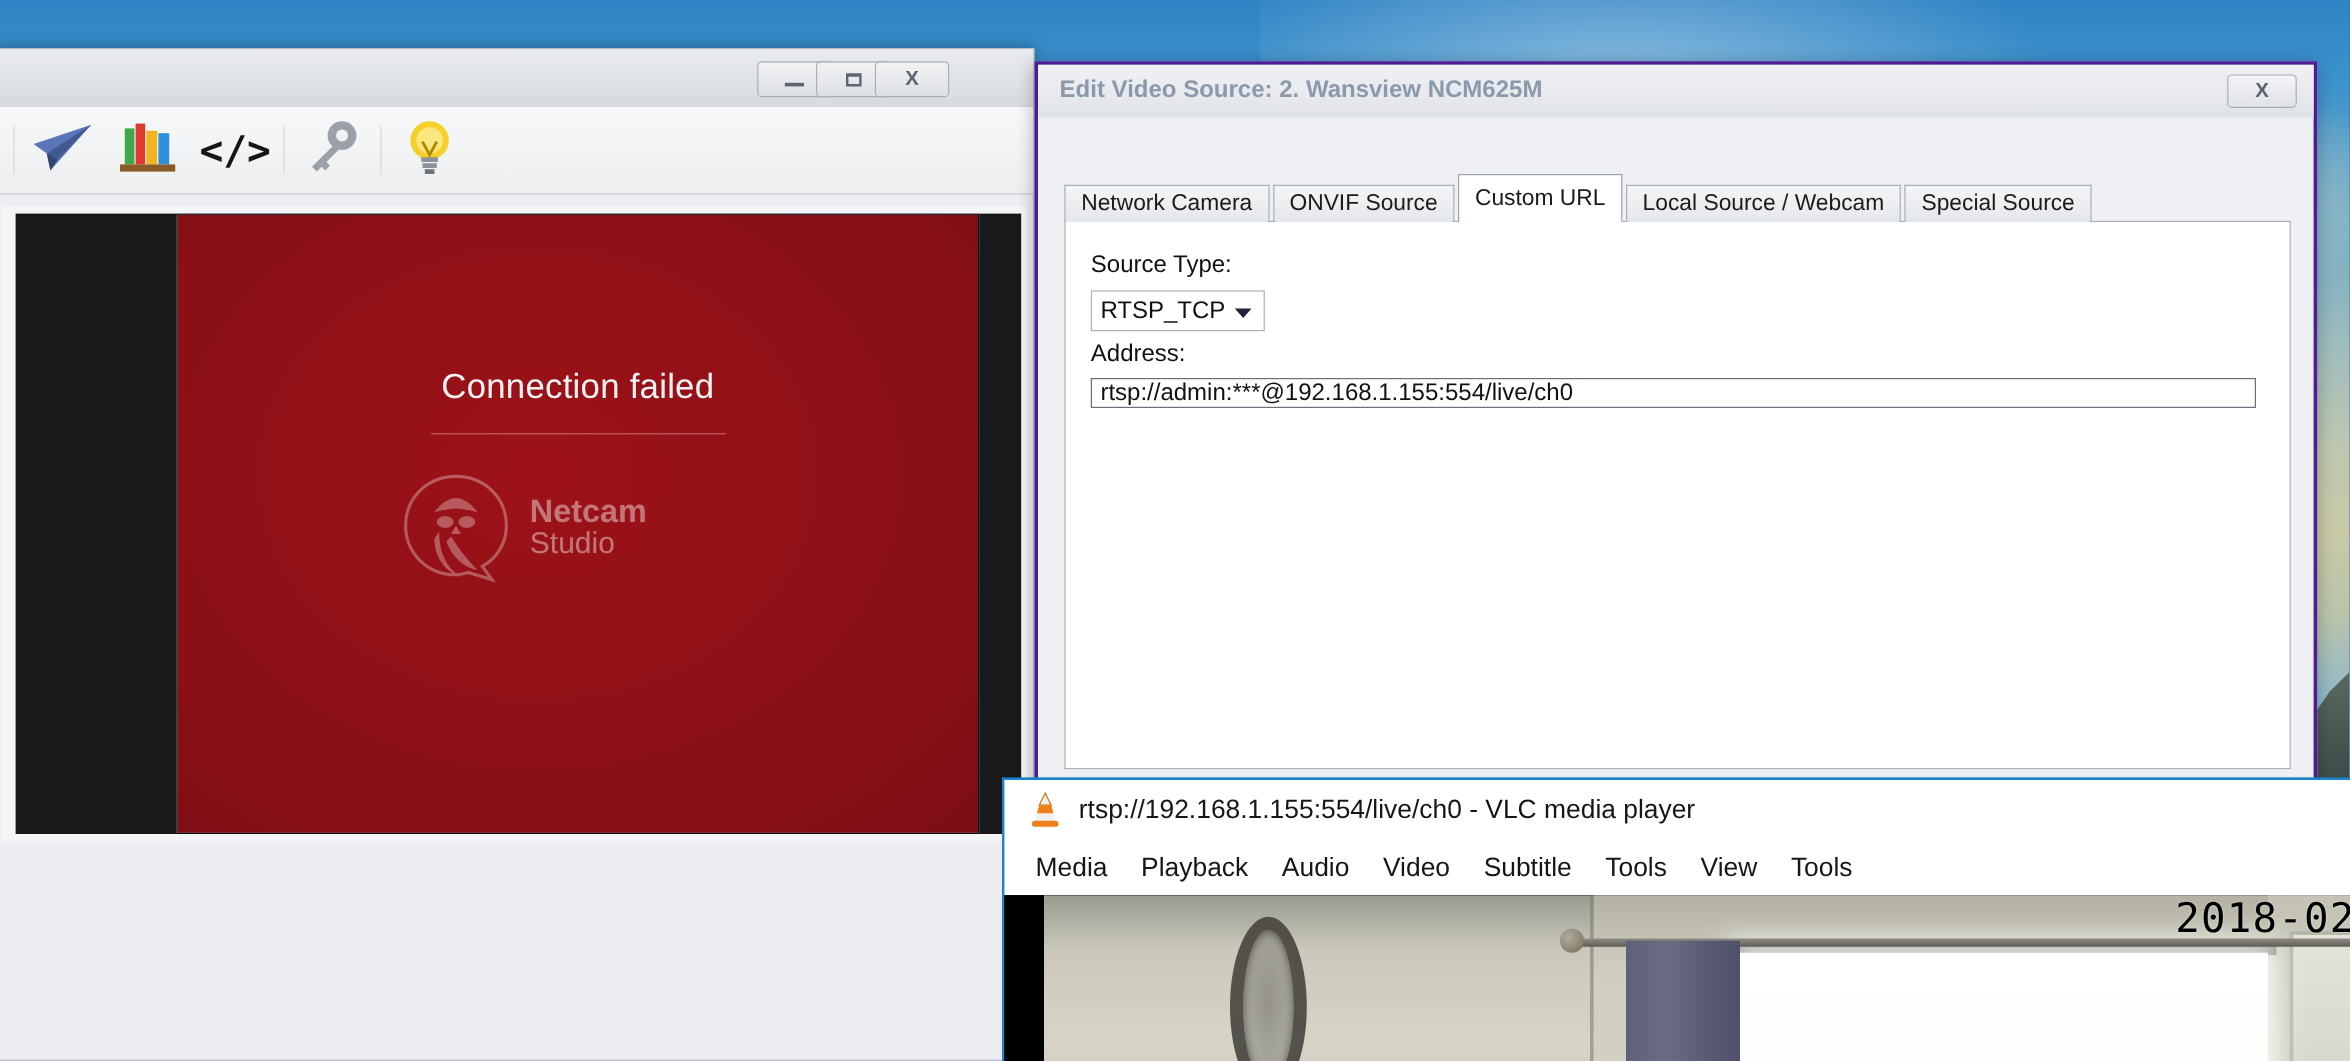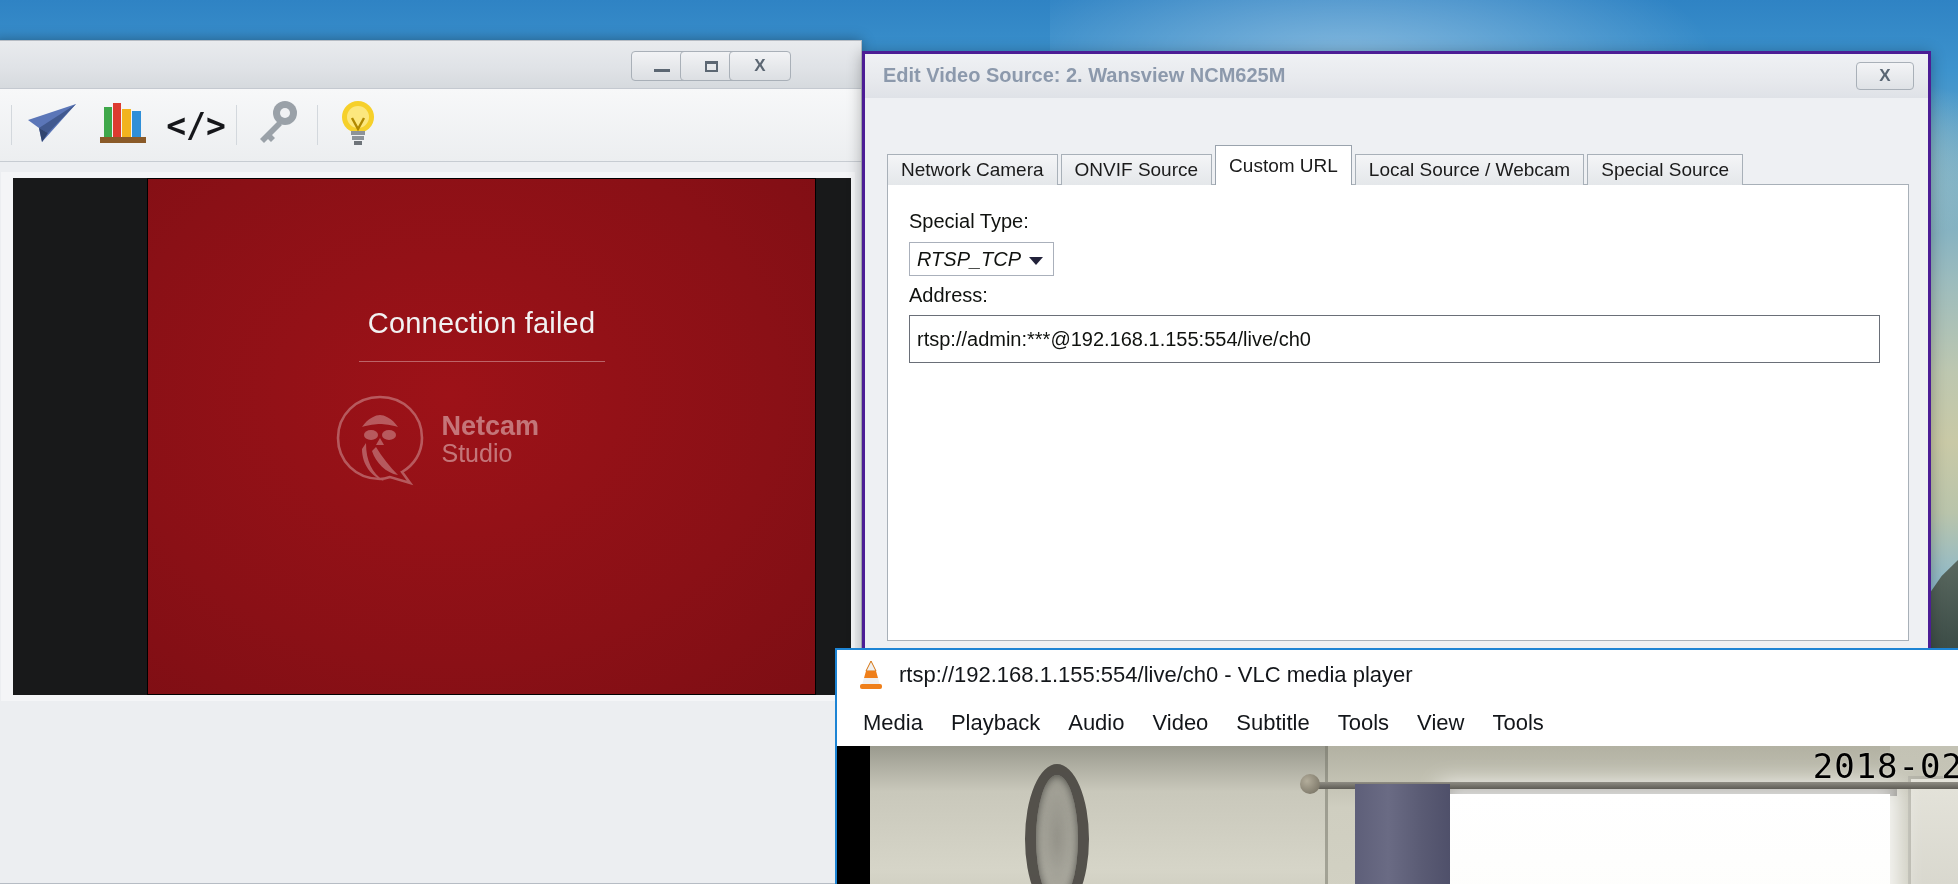--- a/index.html
+++ b/index.html
@@ -185,31 +185,31 @@
     position: absolute; font-size: 20px; color: #10120f;
   }
   #lbl-stream { left: 21px; top: 25px; }
   #lbl-address { left: 21px; top: 99px; }
   #select-stream {
     position: absolute; left: 21px; top: 57px; width: 145px; height: 34px;
     background: #ffffff;
     border: 1px solid #aab0bb;
     display: flex; align-items: center;
     padding-left: 7px;
-    font-size: 20px; color: #10120f; font-style: italic;
+    font-size: 20px; color: #10120f;
   }
   #select-caret {
     position: absolute; right: 10px; top: 14px;
     width: 0; height: 0;
     border-left: 7px solid transparent;
     border-right: 7px solid transparent;
     border-top: 8px solid #22223a;
   }
   #input-address {
-    position: absolute; left: 21px; top: 130px; right: 28px; height: 48px;
+    position: absolute; left: 21px; top: 130px; right: 28px; height: 25px;
     background: #ffffff;
     border: 1px solid #6a6f78;
     display: flex; align-items: center;
     padding-left: 7px;
     font-size: 20px; color: #10120f;
   }
 
   
   #vlc {
     position: absolute; left: 822px; top: 648px; width: 1136px; height: 304px;
@@ -415,21 +415,21 @@
 
     <div id="tabstrip">
       <div class="tab">Network Camera</div>
       <div class="tab">ONVIF Source</div>
       <div class="tab active">Custom URL</div>
       <div class="tab">Local Source / Webcam</div>
       <div class="tab">Special Source</div>
     </div>
 
     <div id="tabpanel">
-      <div class="field-label" id="lbl-stream">Special Type:</div>
+      <div class="field-label" id="lbl-stream">Source Type:</div>
 
       <div id="select-stream">
         <span>RTSP_TCP</span>
         <span id="select-caret"></span>
       </div>
 
       <div class="field-label" id="lbl-address">Address:</div>
 
       <div id="input-address">
         <span>rtsp://admin:***@192.168.1.155:554/live/ch0</span>

